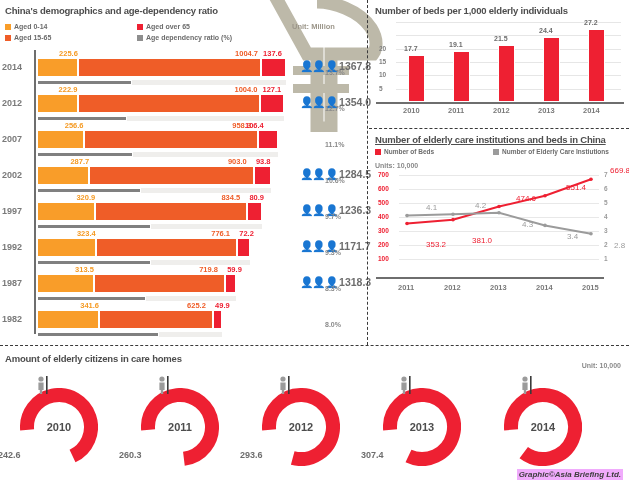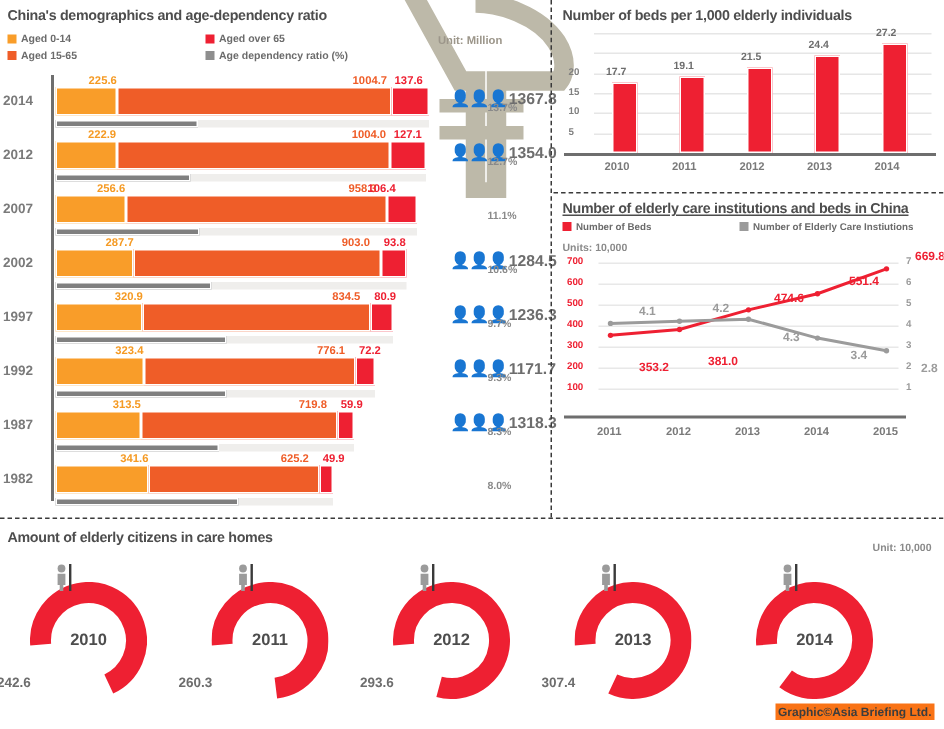--- a/index.html
+++ b/index.html
@@ -77,35 +77,35 @@
       font-weight:bold; color:#6b6b6b; }
   .ll1 { position:absolute; left:0; top:0; }
   .ll2 { position:absolute; left:118px; top:0; }
   .units10k { position:absolute; left:6px; top:32px; font-size:7px; font-weight:bold; color:#8a8a8a;}
   .line-plot { position:absolute; left:30px; top:45px; width:200px; height:98px; }
   .lgl { position:absolute; left:0; width:200px; height:1px; background:#e8e8e8; }
   .lyt { position:absolute; left:-21px; font-size:6.5px; font-weight:bold; color:#ee2032; }
   .ryt { position:absolute; left:205px; font-size:6.5px; font-weight:bold; color:#9b9b9b; }
   .lxl { position:absolute; top:108px; font-size:7.5px; font-weight:bold; color:#7a7a7a; }
   .lbase { position:absolute; left:-23px; top:102px; width:228px; height:1.5px; background:#6e6e6e;}
-  .pval { position:absolute; font-size:8px; font-weight:bold; white-space:nowrap;padding-left:27px; }
+  .pval { position:absolute; font-size:8px; font-weight:normal; white-space:nowrap;padding-left:27px; }
   .pval.red { color:#ee2032; }
   .pval.gry { color:#9b9b9b; }
 
   
   .panel-care { position:absolute; left:0; top:346px; width:629px; height:140px; }
   .care-title { position:absolute; left:5px; top:7px;text-align:center; }
   .unit10k-r { position:absolute; right:8px; top:16px; font-size:7px; font-weight:bold; color:#8a8a8a;}
   .donut { position:absolute; top:42px; width:78px; height:78px; }
   .dlabel { position:absolute; font-size:9px; font-weight:bold; color:#6d6d6d; }
   .dyear { position:absolute; left:0; top:0; width:78px; height:78px; display:flex;
       align-items:center; justify-content:center; font-size:11px; font-weight:bold; color:#4d4d4d;}
   .person { position:absolute; top:30px; width:14px; height:18px; }
-  .credit { position:absolute; right:6px; bottom:6px; font-size:8px; 
-      font-weight:bold; color:#3d3d3d; background:#f97316; padding:1px 2px; }
+  .credit { position:absolute; right:6px; bottom:6px; font-size:8px; font-style:italic;
+      font-weight:bold; color:#3d3d3d; background:#f0abfc; padding:1px 2px; }
 </style>
 </head>
 <body>
 
 <div class="page">
 
   <svg class="watermark" viewBox="0 0 130 140">
     <path d="M20 4 L52 62 L62 62 L62 136 L76 136 L76 62 L118 62 C118 62 126 52 116 36 C104 18 78 10 62 10" fill="none" stroke="#bdb9a9" stroke-width="13"></path>
     <rect x="38" y="74" width="56" height="9" fill="#bdb9a9"></rect>
     <rect x="38" y="92" width="56" height="9" fill="#bdb9a9"></rect>

